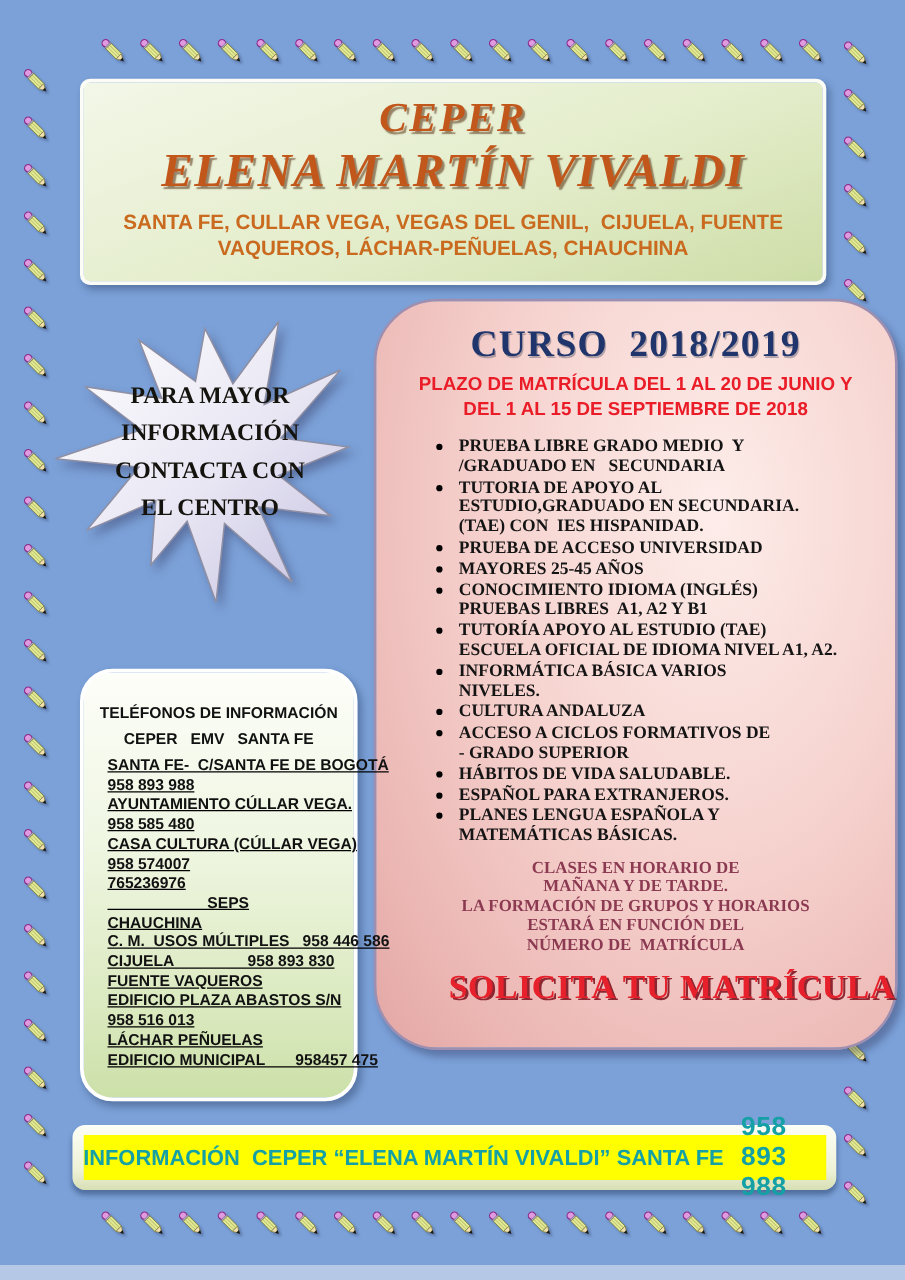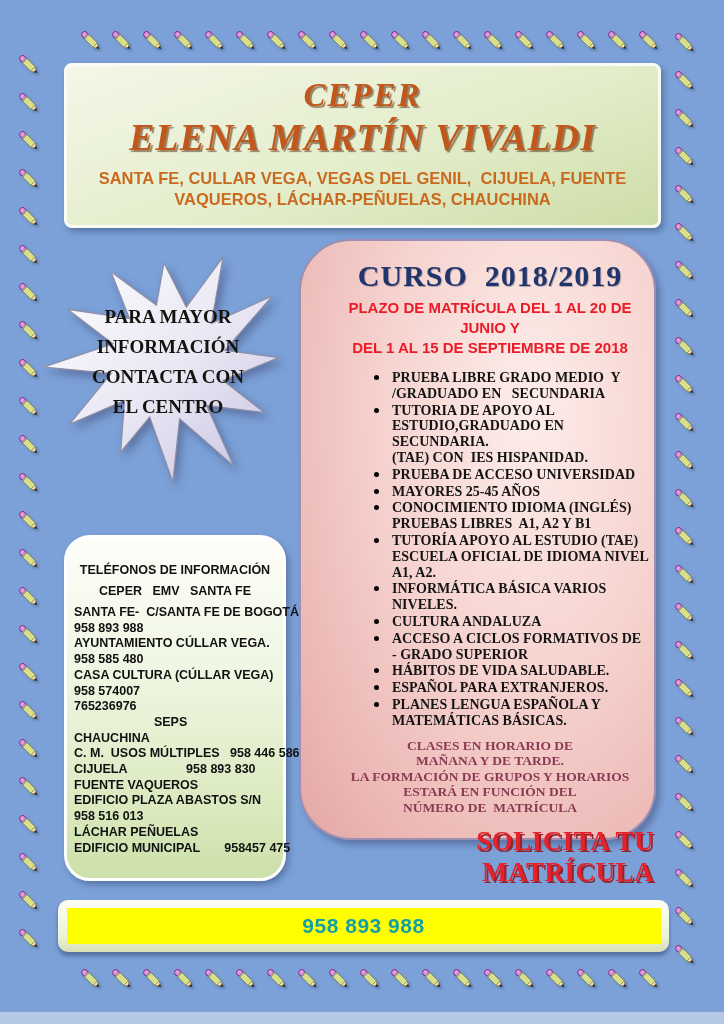--- a/index.html
+++ b/index.html
@@ -31,44 +31,43 @@
   .starburst { position:absolute; left:36px; top:236px; width:264px; height:252px; }
   .starburst svg { position:absolute; inset:0; filter:drop-shadow(4px 5px 4px rgba(50,50,90,.4)); }
   .star-text {
     position:absolute; inset:0; display:flex; align-items:center; justify-content:center;
     text-align:center; font:bold 19px "Liberation Serif", serif; color:#15130E;
     line-height:30px; white-space:pre-wrap;
   }
 
   
   .pink-box {
-    position:absolute; left:299px; top:239px; width:357px; height:601px; box-sizing:border-box;
+    position:absolute; left:299px; top:239px; width:419px; height:601px; box-sizing:border-box;
     border-radius:52px; border:2px solid #9E8FB0;
     background:radial-gradient(ellipse at 65% 28%, #FDEDEA 0%, #F6D3CF 45%, #EBB6B3 82%, #E3A7A5 100%);
     box-shadow:4px 5px 6px rgba(40,40,80,.35);
-    padding-left:25px;
   }
   .curso { margin-top:18px; text-align:center; font:bold 30px "Liberation Serif", serif; color:#20356B; letter-spacing:1px; white-space:pre-wrap; text-shadow:1px 1px 0 rgba(20,30,60,.3); }
   .plazo { margin-top:5px; text-align:center; font:bold 15px "Liberation Sans", sans-serif; color:#EA1C27; line-height:20px; white-space:pre-wrap; }
   .offer-list { margin:12px 0 0 0; padding:0 6px 0 46px; list-style:none; }
   .offer-list li { position:relative; padding-left:20px; margin-bottom:1px; font:bold 14px "Liberation Serif", serif; color:#141414; line-height:15.8px; white-space:pre-wrap; }
   .offer-list li::before { content:""; position:absolute; left:2px; top:5px; width:5px; height:5px; border-radius:50%; background:#000; }
   .clases { margin-top:9px; text-align:center; font:bold 13.5px "Liberation Serif", serif; color:#8B3A52; line-height:15.5px; white-space:pre-wrap; }
   .solicita { margin-top:11px; text-align:right; font:bold 27px "Liberation Serif", serif; color:#E6212C; letter-spacing:.5px; text-shadow:2px 2px 0 #8C2731; }
 
   
   .phone-box {
     position:absolute; left:64px; top:535px; width:222px; height:346px; box-sizing:border-box;
     border-radius:26px; border:3px solid #FFFFFF;
     background:linear-gradient(180deg,#FDFEF9 0%,#EFF6E2 40%,#DAE9BE 80%,#CCE0A9 100%);
     box-shadow:3px 4px 6px rgba(50,70,110,.45);
   }
   .p-title1 { margin-top:25px; text-align:center; font:bold 12.5px "Liberation Sans", sans-serif; color:#111; }
   .p-title2 { margin-top:7px; text-align:center; font:bold 12.5px "Liberation Sans", sans-serif; color:#111; white-space:pre; }
-  .p-lines { margin-top:7px; padding-left:7px; }
+  .p-lines { margin-top:7px; padding-left:19px;text-decoration:underline; }
   .p-line { font:bold 12.5px "Liberation Sans", sans-serif; color:#111; line-height:15.7px; white-space:pre; }
 
   
   .footer {
     position:absolute; left:58px; top:900px; width:611px; height:52px; box-sizing:border-box;
     border-radius:10px; background:linear-gradient(180deg,#FDFEF5 0%,#EDF2D6 70%,#D8DFB4 100%);
     box-shadow:0 4px 4px rgba(30,50,90,.45);
     display:flex; align-items:center; justify-content:center;
   }
   .footer-inner {
@@ -1154,18 +1153,19 @@
         <div class="p-line">958 516 013</div>
 
         <div class="p-line">LÁCHAR PEÑUELAS</div>
 
         <div class="p-line">EDIFICIO MUNICIPAL       958457 475</div>
       </div>
   </div>
 
   <div class="footer">
     <div class="footer-inner">
+      <span class="f-label">INFORMACIÓN  CEPER “ELENA MARTÍN VIVALDI” SANTA FE</span>
       <span class="f-phone">958 893 988</span>
     </div>
   </div>
 
   <div class="bottom-strip"></div>
 </div>
 
 </body></html>

